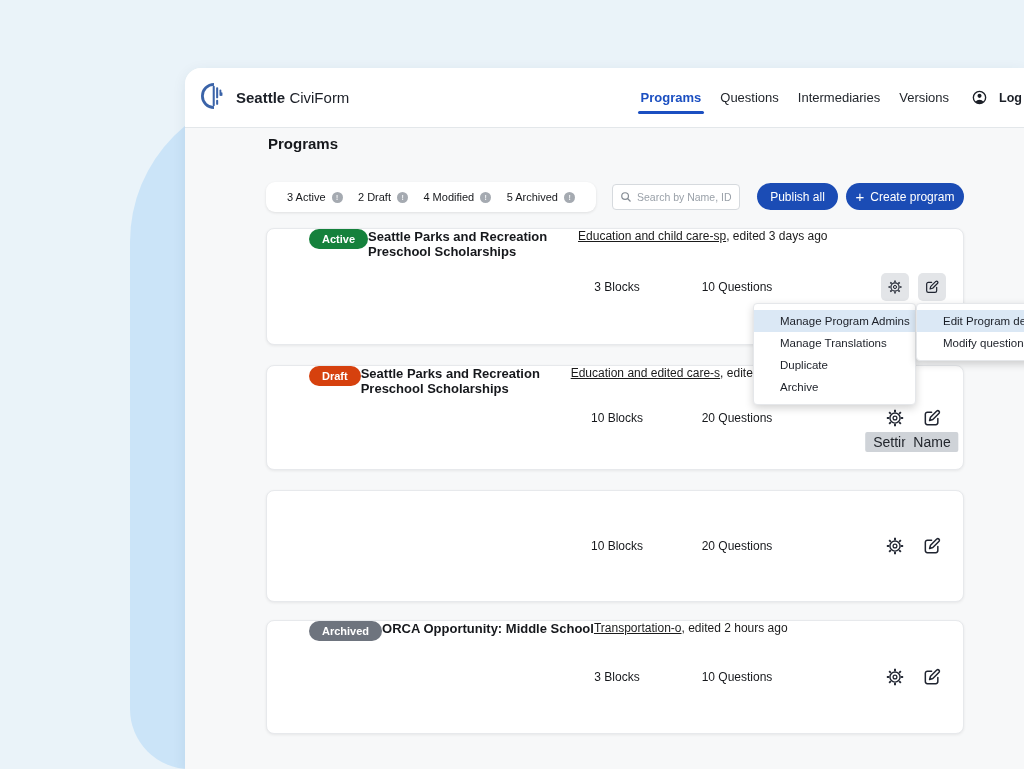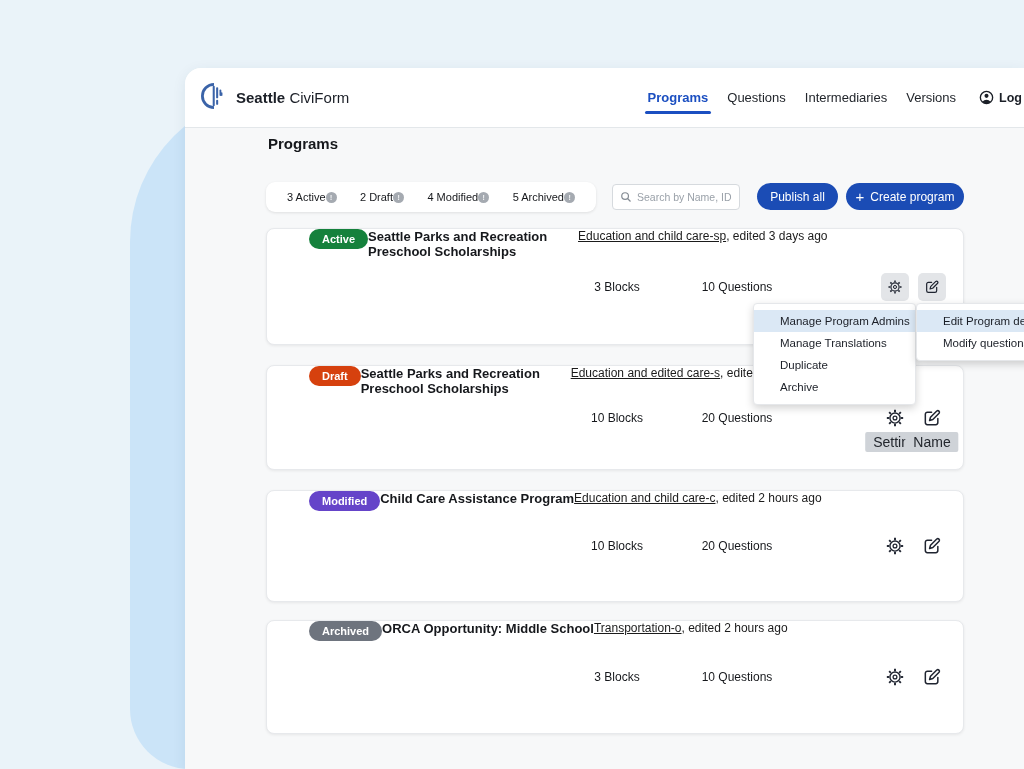--- a/index.html
+++ b/index.html
@@ -29,32 +29,32 @@
   .brand { display: flex; align-items: center; gap: 9px; }
   .brand-name { font-size: 15px; color: #1b1f27; }
   .brand-name b { font-weight: 700; }
   .nav { margin-left: auto; display: flex; align-items: center; gap: 19px; padding-right: 2px; }
   .nav-item { font-size: 13px; color: #22262c; text-decoration: none; font-weight: 400; position: relative; cursor: pointer; background:none; border:none; font-family: inherit;}
   .nav-item.active { color: #1b4fc1; font-weight: 700; }
   .nav-item.active::after {
     content:""; position: absolute; left: -3px; right: -3px; bottom: -9px; height: 3px;
     background: #1b4fc1; border-radius: 2px;
   }
-  .logout { display: flex; align-items: center; gap: 5px; margin-left: 4px; cursor: pointer; background:none; border:none; font-family: inherit;}
+  .logout { display: flex; align-items: center; gap: 12px; margin-left: 4px; cursor: pointer; background:none; border:none; font-family: inherit;}
   .logout span { font-size: 12.5px; font-weight: 700; color: #1b1f27; white-space: nowrap; }
 
   .page-title { position: absolute; left: 83px; top: 67px; font-size: 15px; font-weight: 700; color: #16181c; }
 
   
   .filterbar {
     position: absolute; left: 81px; top: 114px; width: 330px; height: 30px;
     background: #fff; border-radius: 9px; box-shadow: 0 1px 3px rgba(0,0,0,.1);
     display: flex; align-items: center; justify-content: space-between; padding: 0 21px;
   }
-  .filter { display: flex; align-items: center; cursor: pointer; background:none; border:none; font-family: inherit;}
+  .filter { display: flex; align-items: center; gap: 6px; cursor: pointer; background:none; border:none; font-family: inherit;}
   .filter b { font-size: 11px; font-weight: 400; color: #16181c; white-space: nowrap; }
   .info-dot {
     width: 11px; height: 11px; border-radius: 50%; background: #a5aab1;
     color: #eceef0; font-size: 8px; font-weight: 700; line-height: 11px; text-align: center;
     display: inline-block;
   }
   
   .searchbox {
     position: absolute; left: 427px; top: 116px; width: 128px; height: 26px;
     background: #fff; border: 1px solid #d6dade; border-radius: 4px;
@@ -295,25 +295,20 @@
               <path d="M17.7 3.6a2 2 0 0 1 2.8 2.8L13 13.9l-3.9 1.1 1.1-3.9z"></path>
             </svg>
           </span>
         </button>
         <span class="tooltip">Name</span>
       </div>
     </div>
   </section>
 
   <section class="card" style="top:422px;height:112px">
-    <div class="card-left">
-      <span class="badge badge-modified">Modified</span>
-      <h3 class="card-title">Child Care Assistance Program</h3>
-      <p class="card-sub"><a class="cat-link">Education and child care-c</a><span>, edited 2 hours ago</span></p>
-    </div>
     <div class="col col-blocks">10 Blocks</div>
     <div class="col col-questions">20 Questions</div>
     <div class="icon-area">
       <div class="icon-wrap">
         <button class="icon-btn">
           <span style="display:flex">
             <svg viewBox="0 0 24 24" fill="none" stroke="#1f2430" stroke-width="1.7">
               <circle cx="12" cy="12" r="6.1"></circle>
                 <circle cx="12" cy="12" r="2.3" stroke-width="1.5"></circle>
               <g stroke-width="2.3">

